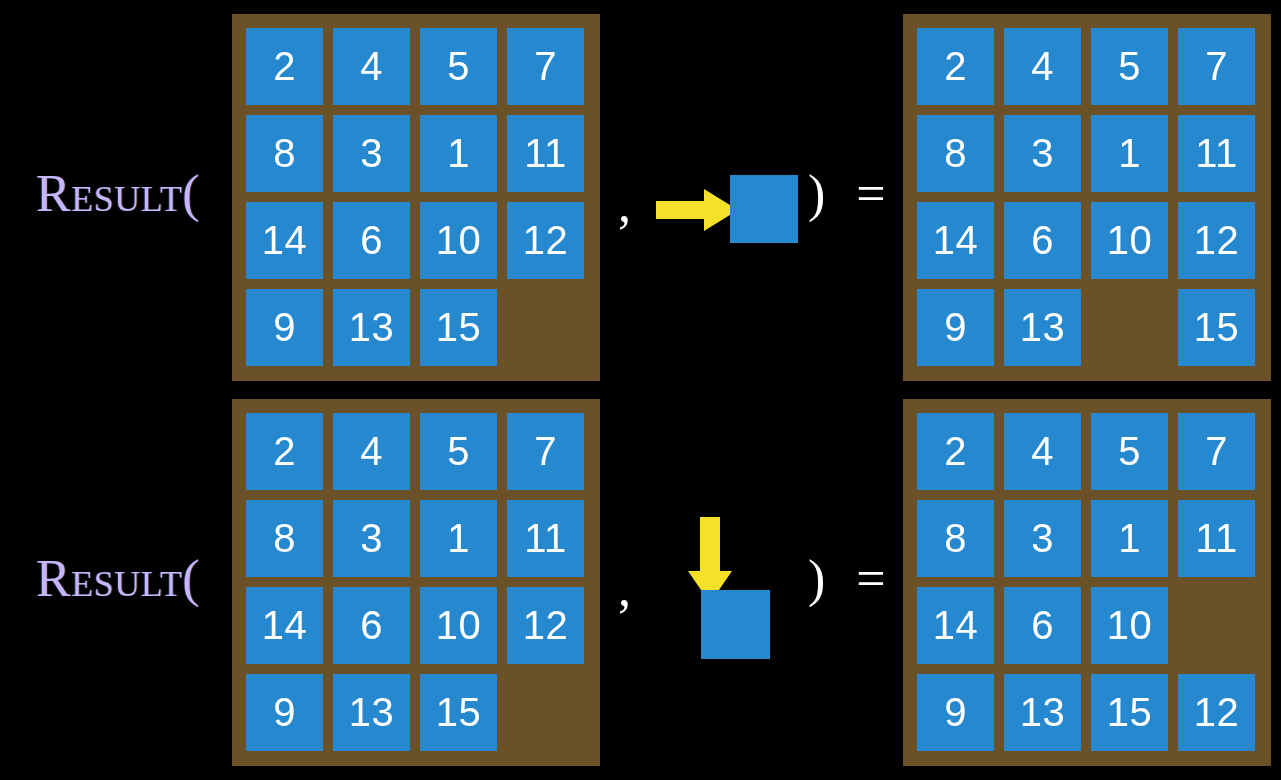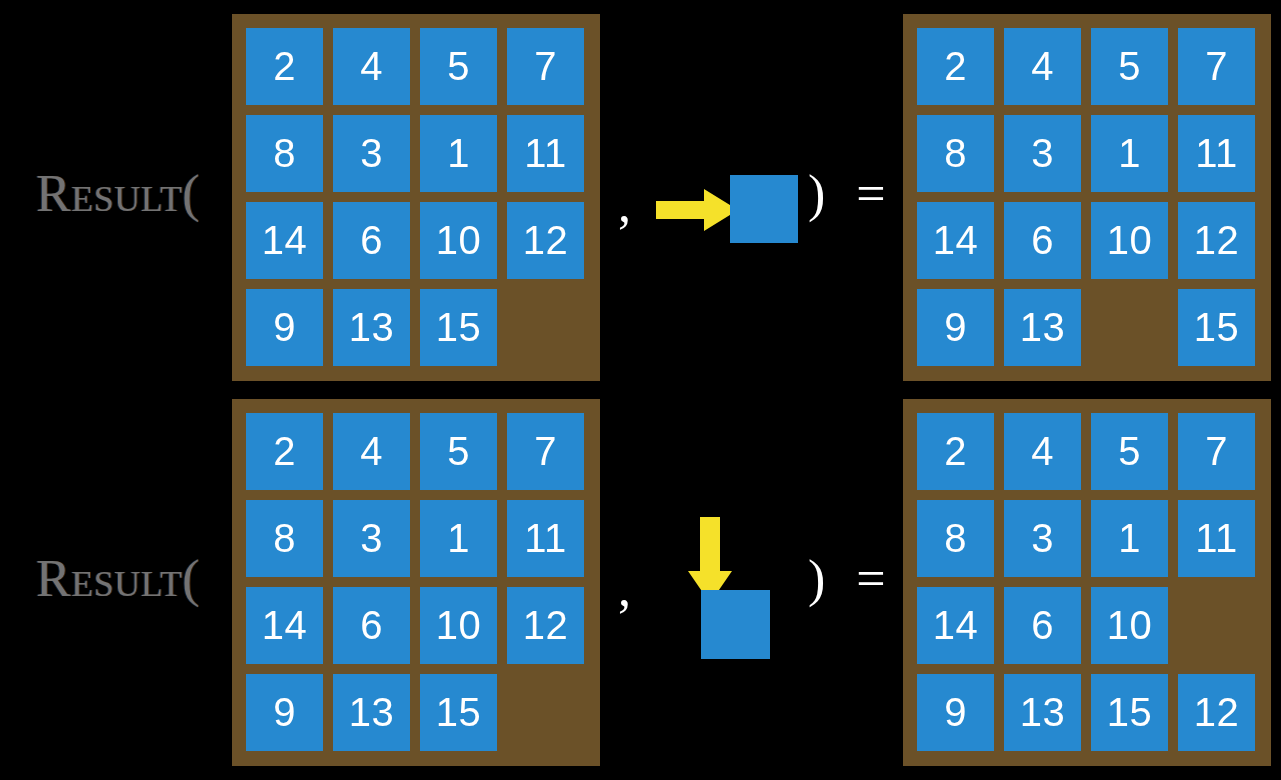--- a/index.html
+++ b/index.html
@@ -16,21 +16,21 @@
   .slide {
     position: relative;
     width: 1281px;
     height: 780px;
     background: #000000;
   }
 
   
   .result-label {
     position: absolute;
-    color: #737373;
+    color: #c4b5fd;
     font-family: "Liberation Serif", serif;
     font-variant: small-caps;
     font-size: 52px;
     line-height: 1;
     letter-spacing: 0.5px;
     white-space: nowrap;
     text-shadow: 1px 0 0 rgba(120,70,20,0.55), -1px 0 0 rgba(40,90,150,0.45);
   }
   #result-label-row1 { left: 36px; top: 168px; }
   #result-label-row2 { left: 36px; top: 553px; }

